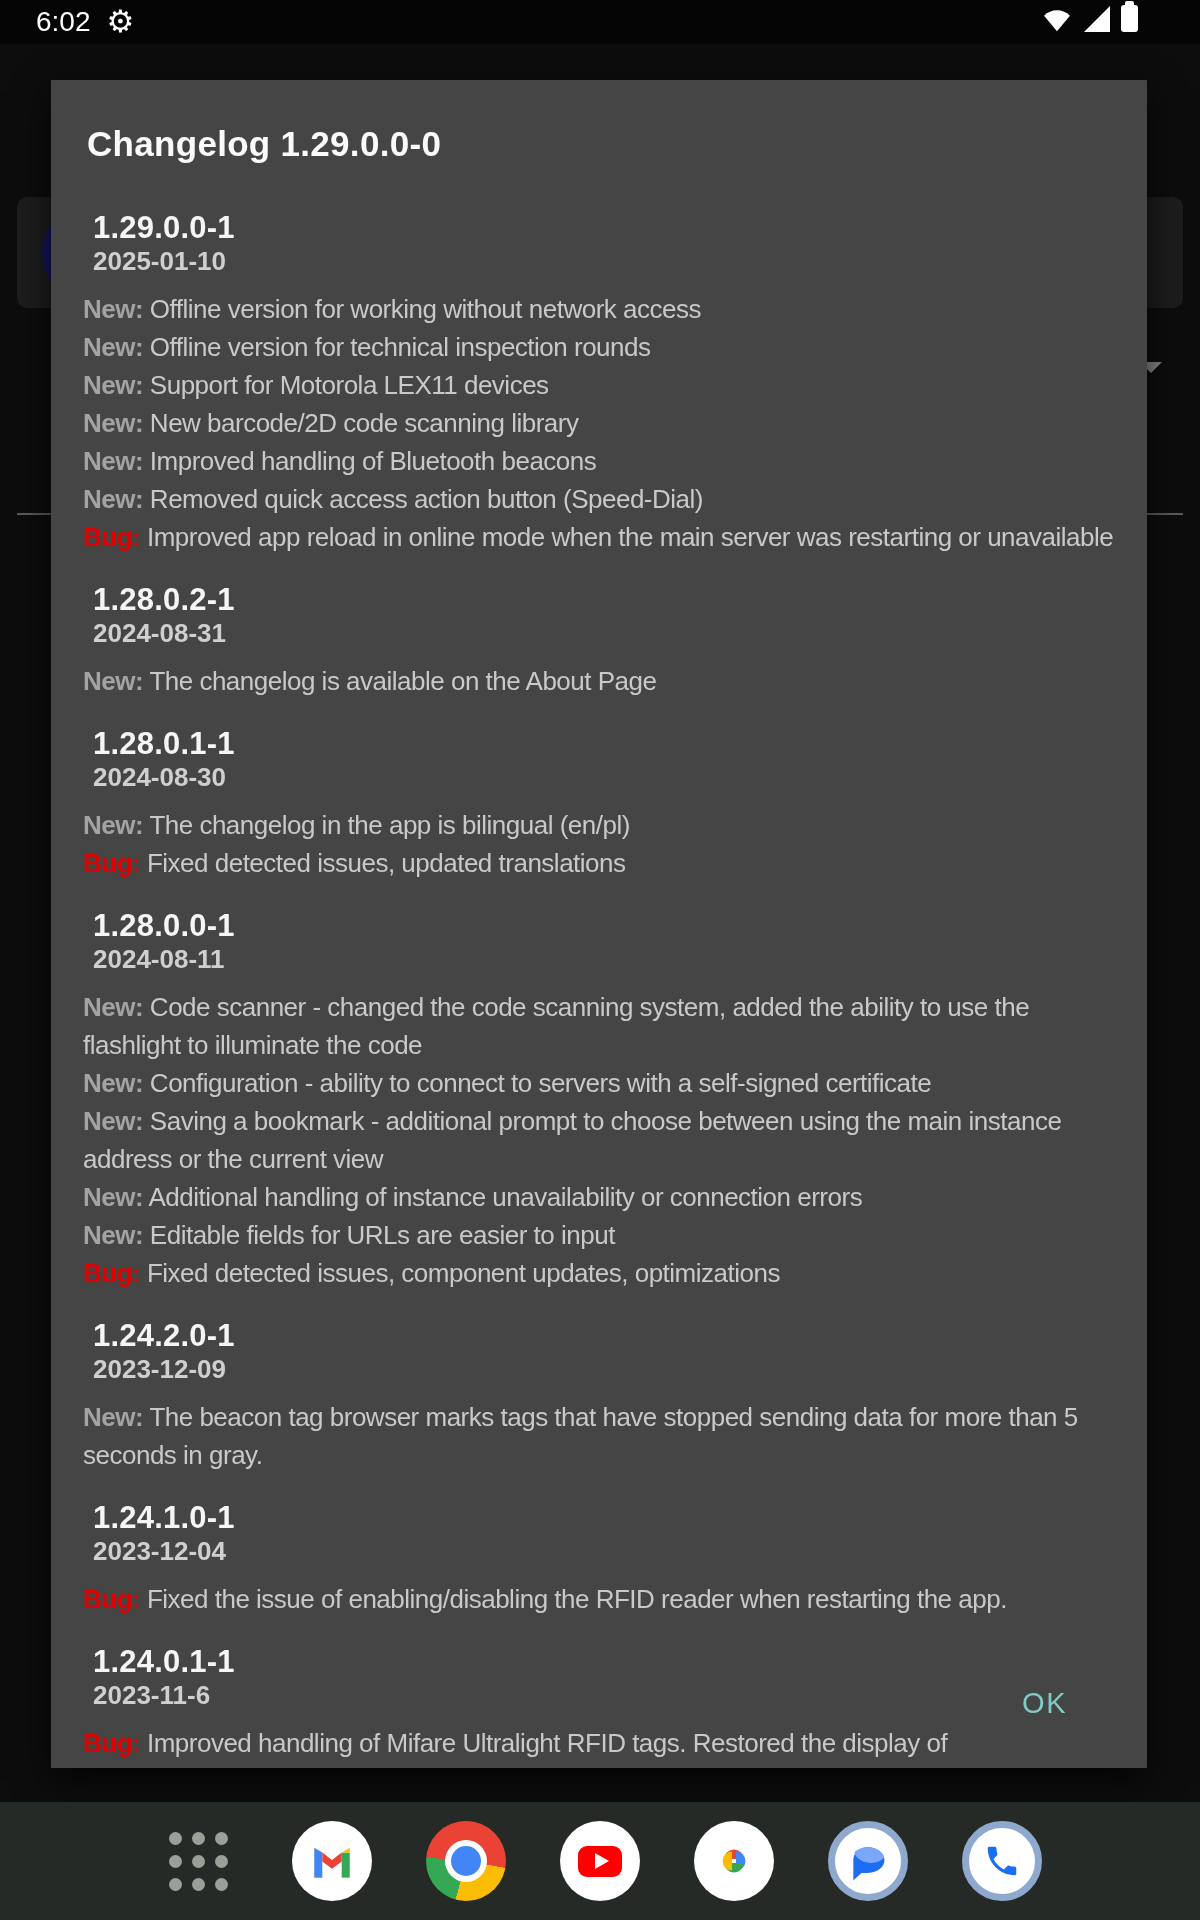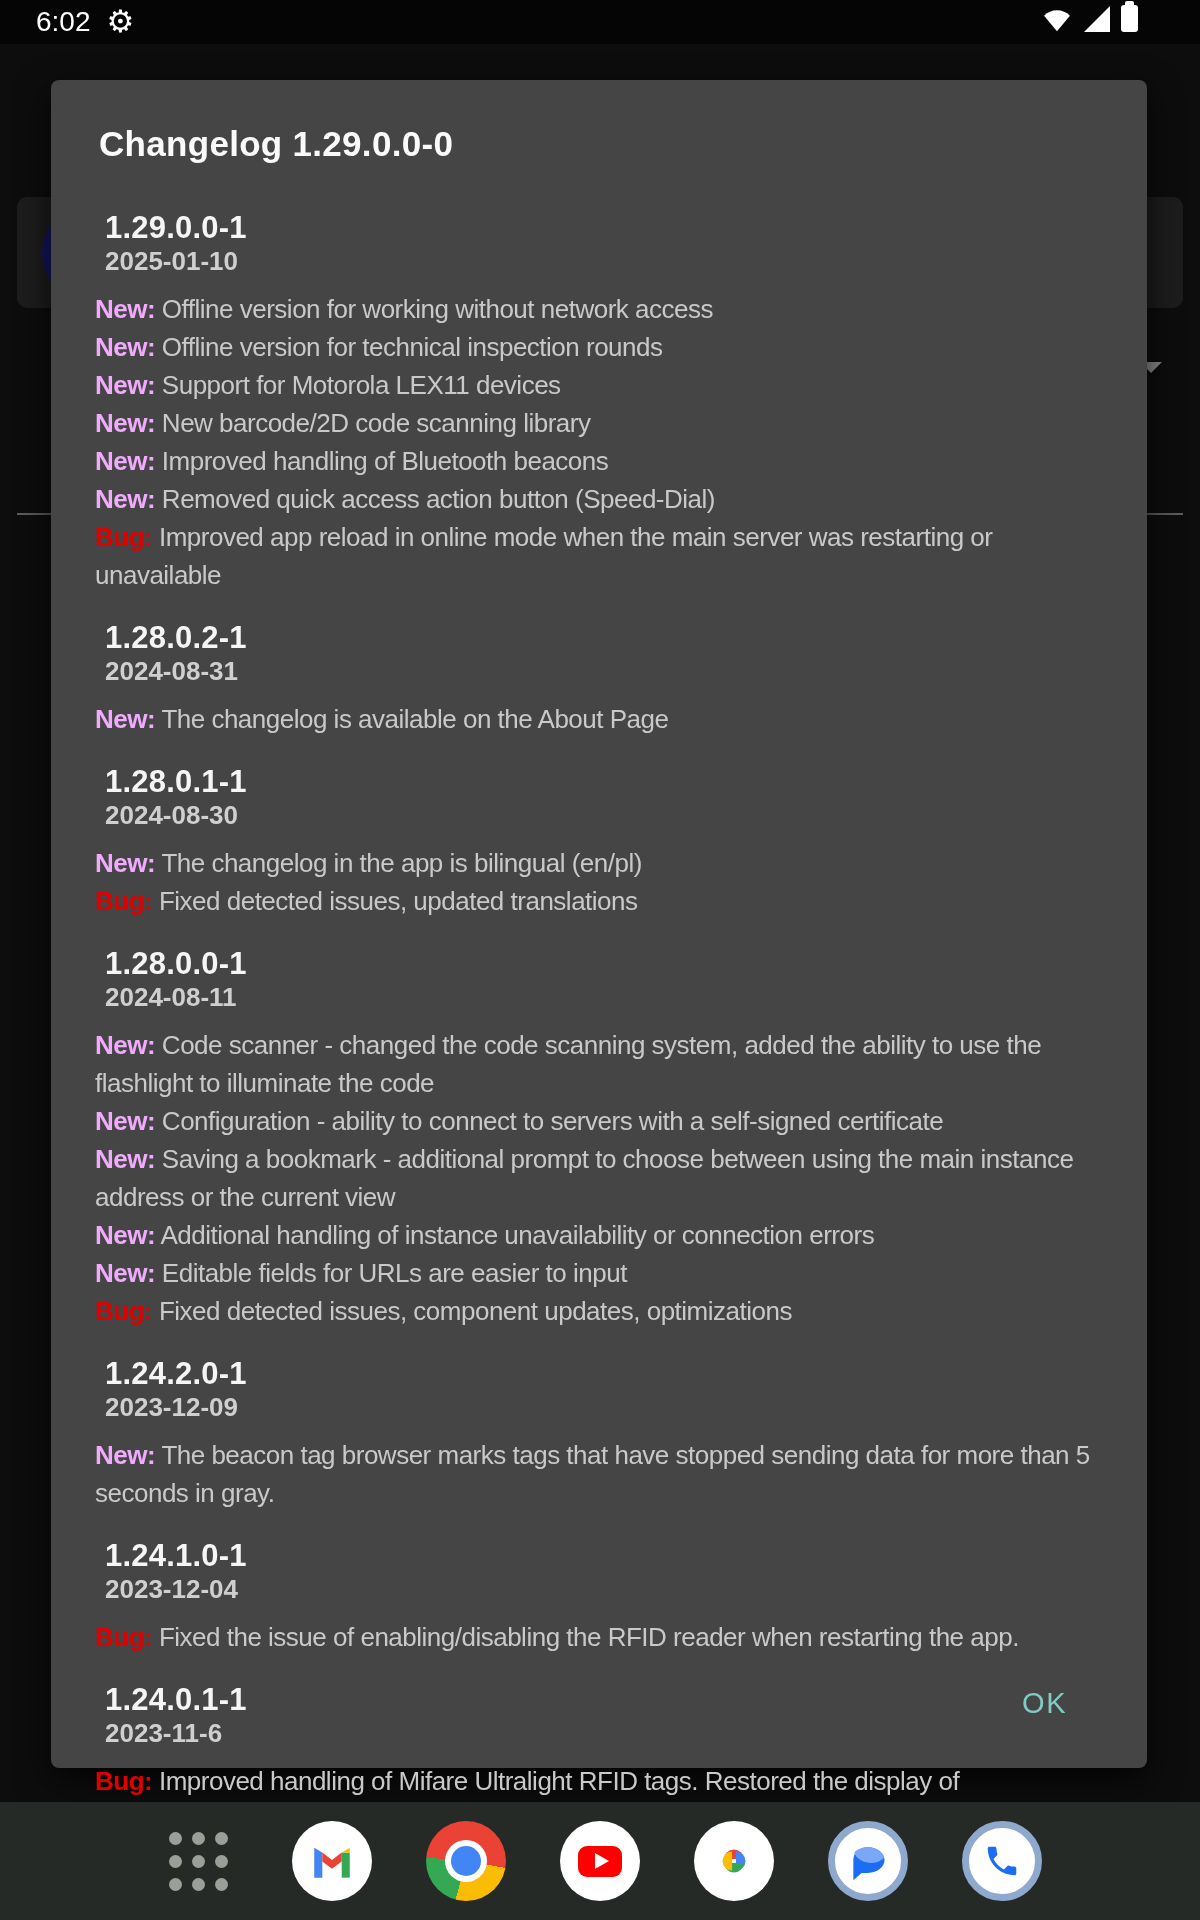--- a/index.html
+++ b/index.html
@@ -22,32 +22,32 @@
   .icon-battery::before{content:"";position:absolute;top:-4px;left:4px;width:9px;height:4px;background:#ffffff;border-radius:2px 2px 0 0;}
   
   .bg-app{position:absolute;inset:44px 0 118px 0;background:#0d0d0d;z-index:1;}
   .bg-panel{position:absolute;left:17px;top:153px;width:1166px;height:111px;background:#1d1d1d;border-radius:10px;}
   .bg-fab{position:absolute;left:42px;top:161px;width:96px;height:96px;border-radius:50%;background:#15155e;}
   .bg-caret{position:absolute;left:1140px;top:318px;width:0;height:0;border-left:11px solid transparent;border-right:11px solid transparent;border-top:11px solid #8a8a8a;}
   .bg-divider{position:absolute;left:17px;top:469px;width:1166px;height:2px;background:#5c5c5c;}
   
   .dialog{
     position:absolute;left:51px;top:80px;width:1096px;height:1688px;
-    background:#454545;border-radius:8px;z-index:5;
+    background:#454545;border-radius:0;z-index:5;
     box-shadow:0 12px 34px rgba(0,0,0,.75);
-    padding:42px 44px;box-sizing:border-box;
+    padding:42px 32px;box-sizing:border-box;
   }
   .dialog-title{font-size:35px;font-weight:700;color:#fafafa;letter-spacing:.3px;margin:2px 0 46px 4px;}
   .sec-head{display:flex;justify-content:space-between;align-items:baseline;margin:26px 0 13px;flex-direction:column;}
   .sec-head.first{margin-top:0;}
   .sec-ver{font-size:31px;font-weight:700;color:#f5f5f5;letter-spacing:.2px;}
   .sec-date{font-size:26px;font-weight:700;color:#cfcfcf;margin-left:10px;}
   .item{margin:0;font-size:26px;line-height:38px;color:#c9c9c9;letter-spacing:-0.5px;}
   .tag{font-weight:700;}
-  .tag.new{color:#f0abfc;margin-top:8px;}
+  .tag.new{color:#a3a3a3;margin-top:8px;}
   .tag.bug{color:#e00000;}
   .ok-button{
     position:absolute;right:66px;bottom:40px;color:#80cbc4;
     font-size:29px;font-weight:500;letter-spacing:1.5px;cursor:pointer;
     padding:8px 14px;border-radius:4px;
   }
   
   .dock{
     position:absolute;left:0;right:0;bottom:0;height:118px;background:#262a26;
     display:flex;align-items:center;justify-content:center;gap:54px;z-index:8;

